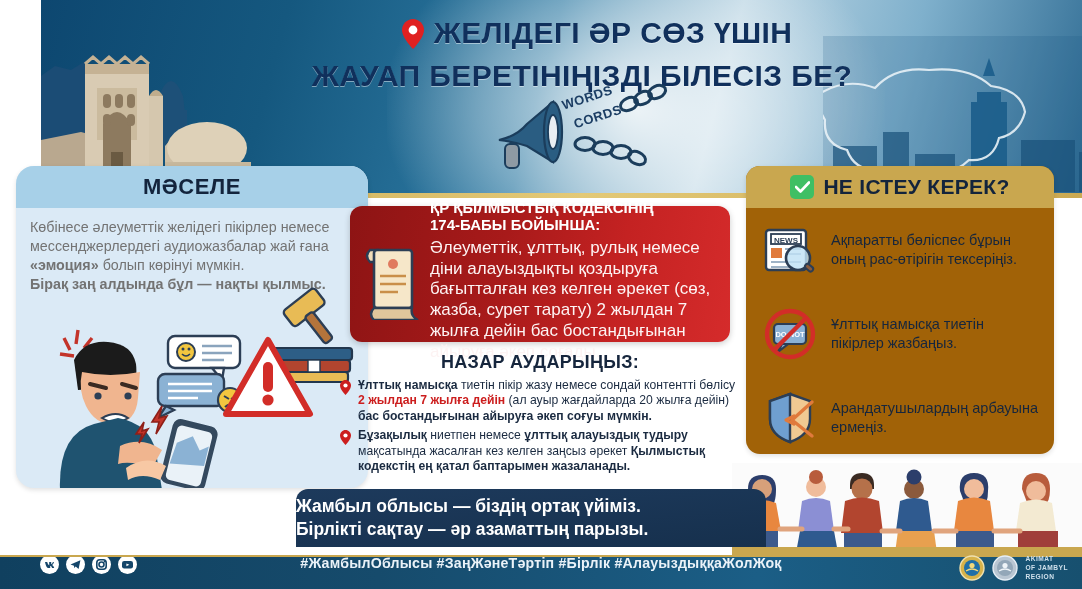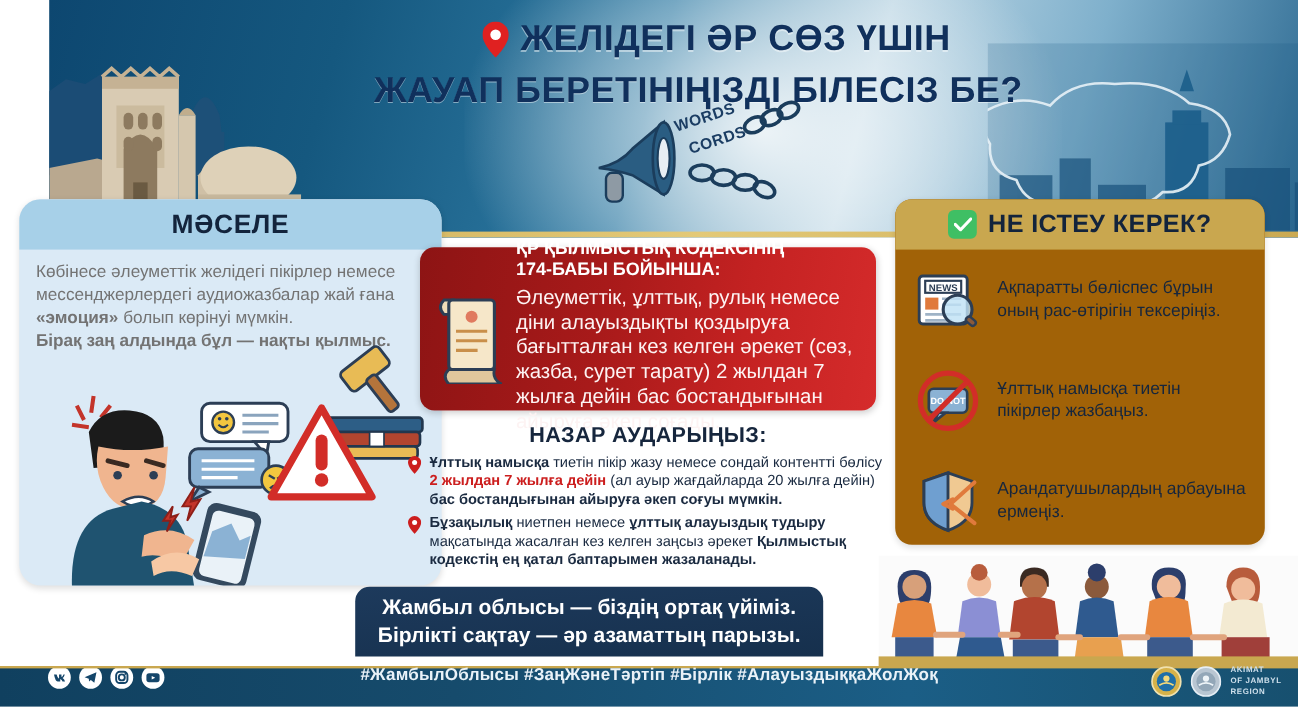--- a/index.html
+++ b/index.html
@@ -114,24 +114,24 @@
   .todo-list { padding: 14px 14px 0 16px; display: flex; flex-direction: column; gap: 28px; }
   .todo-row { display: flex; align-items: center; gap: 13px; }
   .todo-icon { flex: 0 0 56px; height: 56px; }
   .todo-label { font-size: 14.5px; line-height: 1.28; color: #16263d; }
 
   
   .unity-people {
     position: absolute; right: 0; bottom: 34px; width: 350px; height: 92px;
   }
   .banner {
-    position: absolute; left: 296px; bottom: 42px; width: 390px; height: 58px;
+    position: absolute; left: 296px; bottom: 42px; width: 470px; height: 58px;
     border-radius: 12px 12px 0 0;
     background: linear-gradient(175deg, #1d3a5c, #16304d);
-    display: flex; flex-direction: column; align-items: center; justify-content: center;
+    display: flex; flex-direction: column; align-items: flex-start; justify-content: center;
     z-index: 6;
   }
   .banner-line { color: #ffffff; font-weight: bold; font-size: 17.5px; line-height: 1.3; white-space: nowrap; }
 
   
   .footer {
     position: absolute; left: 0; bottom: 0; width: 1082px; height: 34px;
     background: linear-gradient(90deg, #10405f 0%, #164b6c 35%, #1b5e86 70%, #17506f 100%);
     display: flex; 
   }

